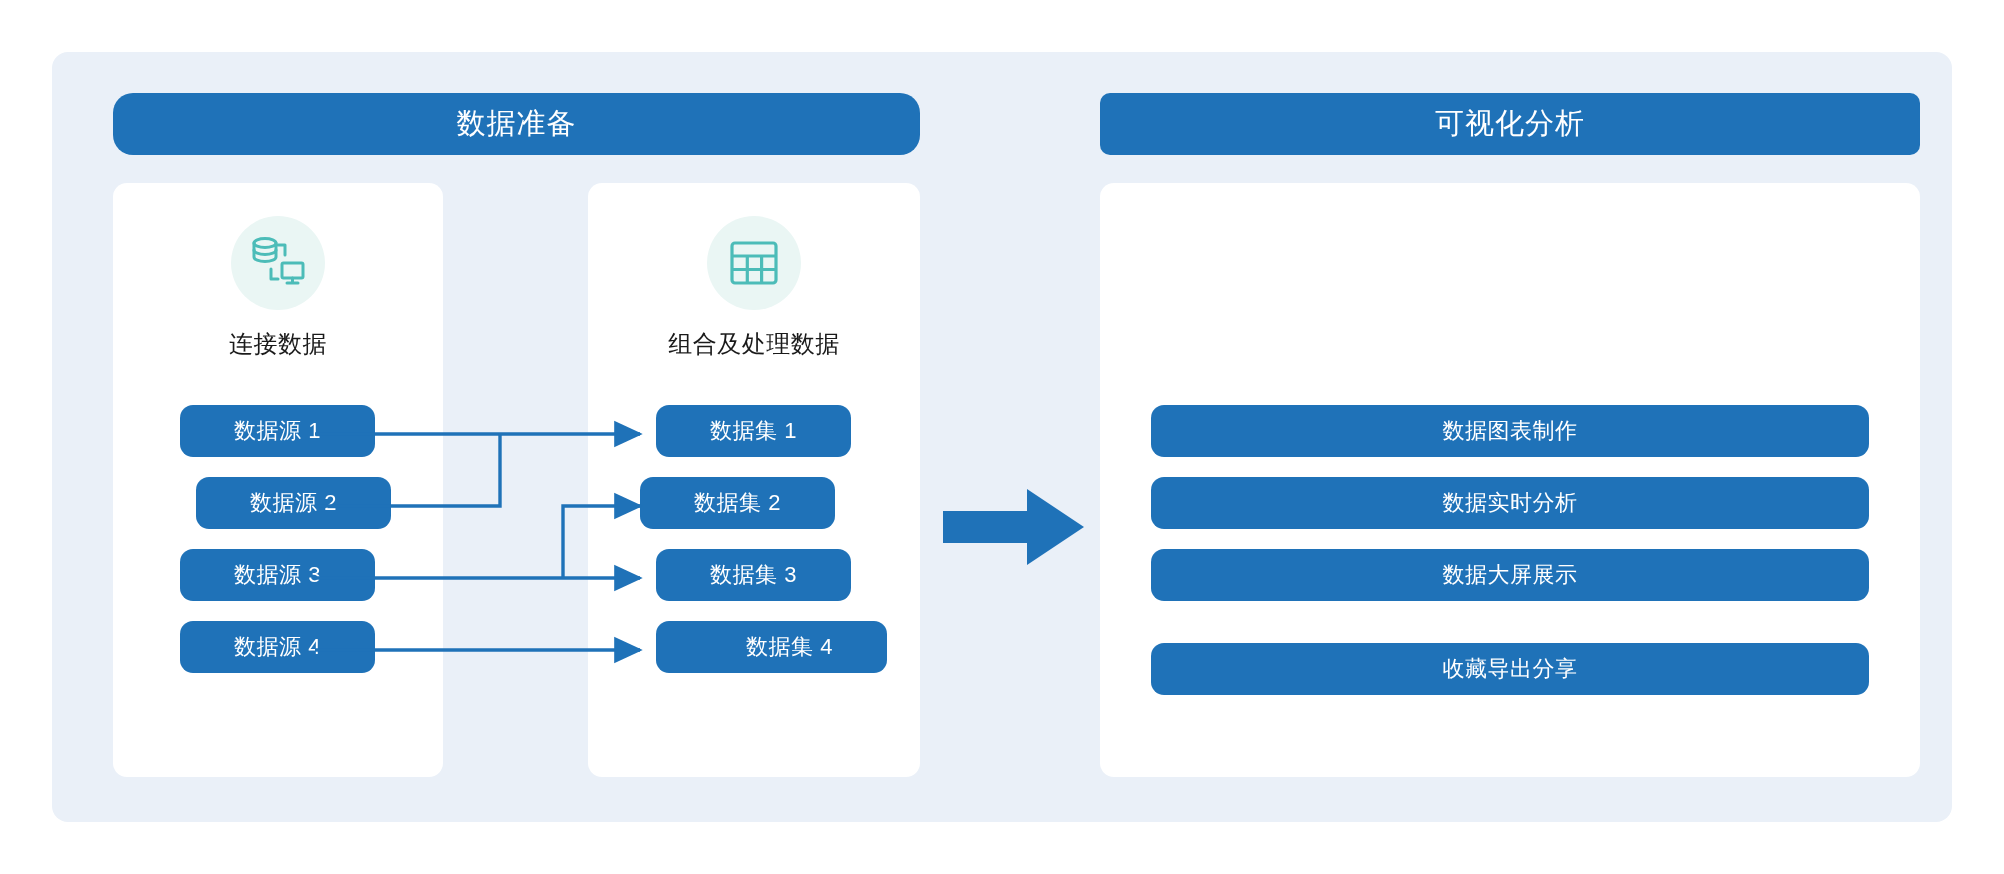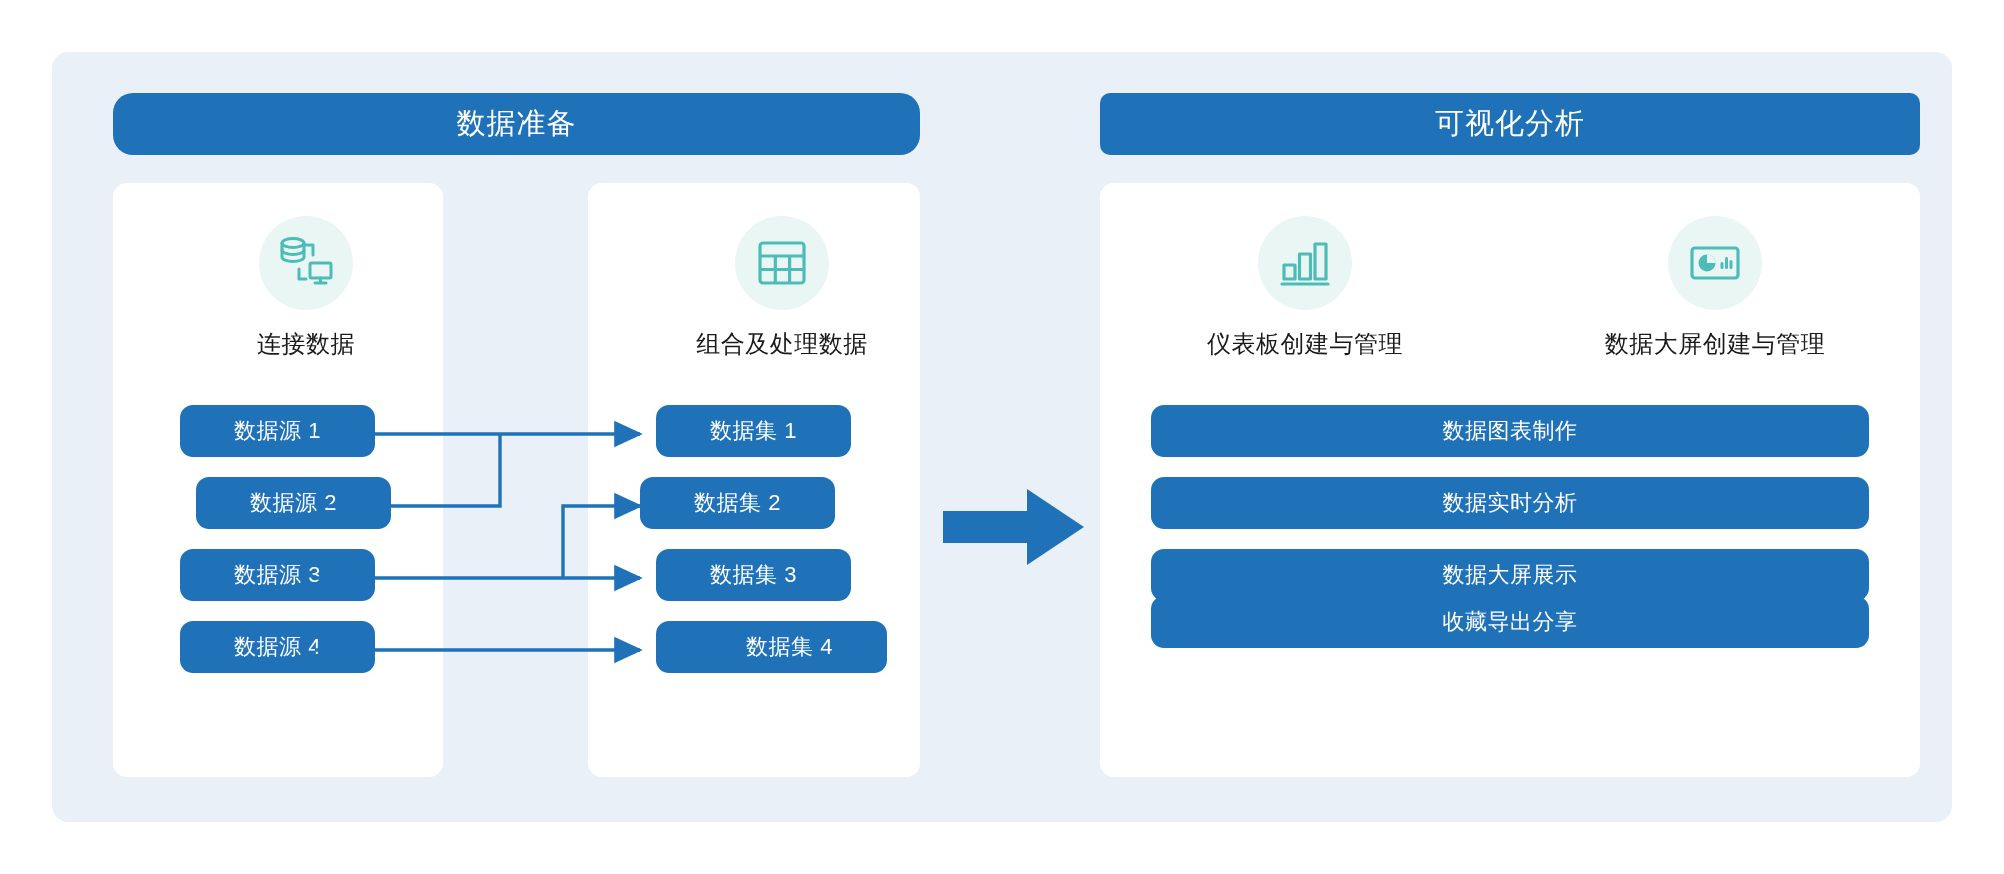--- a/index.html
+++ b/index.html
@@ -18,21 +18,21 @@
   #banner-prep{left:113px;top:93px;width:807px;height:62px;border-radius:20px;}
   #banner-viz{left:1100px;top:93px;width:820px;height:62px;}
 
   
   .card{position:absolute;background:#ffffff;border-radius:14px;top:183px;height:594px;}
   #card-connect{left:113px;width:330px;}
   #card-combine{left:588px;width:332px;}
   #card-viz{left:1100px;width:820px;}
 
   
-  .icon-block{position:absolute;top:0;width:100%;text-align:center;margin-left:28px;}
+  .icon-block{position:absolute;top:0;width:100%;text-align:center;}
   .icon-circle{width:94px;height:94px;border-radius:50%;background:#eaf6f4;
                margin:33px auto 0;display:flex;align-items:center;justify-content:center;}
   .icon-circle svg{display:block;}
   .caption{margin-top:18px;font-size:24px;color:#1a1a1a;letter-spacing:.5px;}
 
   
   .viz-heads{position:absolute;top:0;left:0;width:100%;display:flex;}
   .viz-heads > div{flex:1;text-align:center;}
 
   
@@ -91,49 +91,25 @@
       <div class="caption">组合及处理数据</div>
     </div>
 
     <div class="pill small" style="left:68px;top:222px;">数据集 1</div>
     <div class="pill small" style="left:52px;top:294px;">数据集 2</div>
     <div class="pill small" style="left:68px;top:366px;">数据集 3</div>
     <div class="pill small" style="left:68px;top:438px;padding-left:36px;">数据集 4</div>
   </div>
 
   <div class="card" id="card-viz">
-    <div class="viz-heads">
-      <div>
-        <div class="icon-circle">
-          <svg width="58" height="58" viewBox="0 0 58 58" fill="none" stroke="#4cbcb8" stroke-width="3.2" stroke-linejoin="round" stroke-linecap="round">
-            <rect x="8" y="31" width="11" height="14"></rect>
-            <rect x="23.5" y="20" width="11" height="25"></rect>
-            <rect x="39" y="10" width="11" height="35"></rect>
-            <path d="M6 50h46"></path>
-          </svg>
-        </div>
-        <div class="caption">仪表板创建与管理</div>
-      </div>
-      <div>
-        <div class="icon-circle">
-          <svg width="58" height="58" viewBox="0 0 58 58" fill="none" stroke="#4cbcb8" stroke-width="3.2" stroke-linejoin="round" stroke-linecap="round">
-            <rect x="6" y="14" width="46" height="30" rx="3"></rect>
-            <circle cx="21" cy="29" r="8.5" fill="#4cbcb8" stroke="none"></circle>
-            <path d="M21 29V20.5a8.5 8.5 0 0 1 8.5 8.5z" fill="#eaf6f4" stroke="none"></path>
-            <path d="M36 33.5v-4M40.5 33.5v-9M45 33.5v-6" stroke-width="3"></path>
-          </svg>
-        </div>
-        <div class="caption">数据大屏创建与管理</div>
-      </div>
-    </div>
 
     <div class="pill wide" style="top:222px;">数据图表制作</div>
     <div class="pill wide" style="top:294px;">数据实时分析</div>
     <div class="pill wide" style="top:366px;">数据大屏展示</div>
-    <div class="pill wide" style="top:413px;font-family:Liberation Mono, monospace;">收藏导出分享</div>
+    <div class="pill wide" style="top:460px;font-family:Liberation Mono, monospace;">收藏导出分享</div>
   </div>
 
   <svg id="wires">
     <defs>
       <marker id="ah" markerWidth="9" markerHeight="9" refX="7.6" refY="4.5" orient="auto" markerUnits="strokeWidth">
         <path d="M0,0.6 L8.4,4.5 L0,8.4 z" fill="#1f72b8"></path>
       </marker>
     </defs>
     <g stroke="#1f72b8" stroke-width="3.4" fill="none" marker-end="url(#ah)">
 

